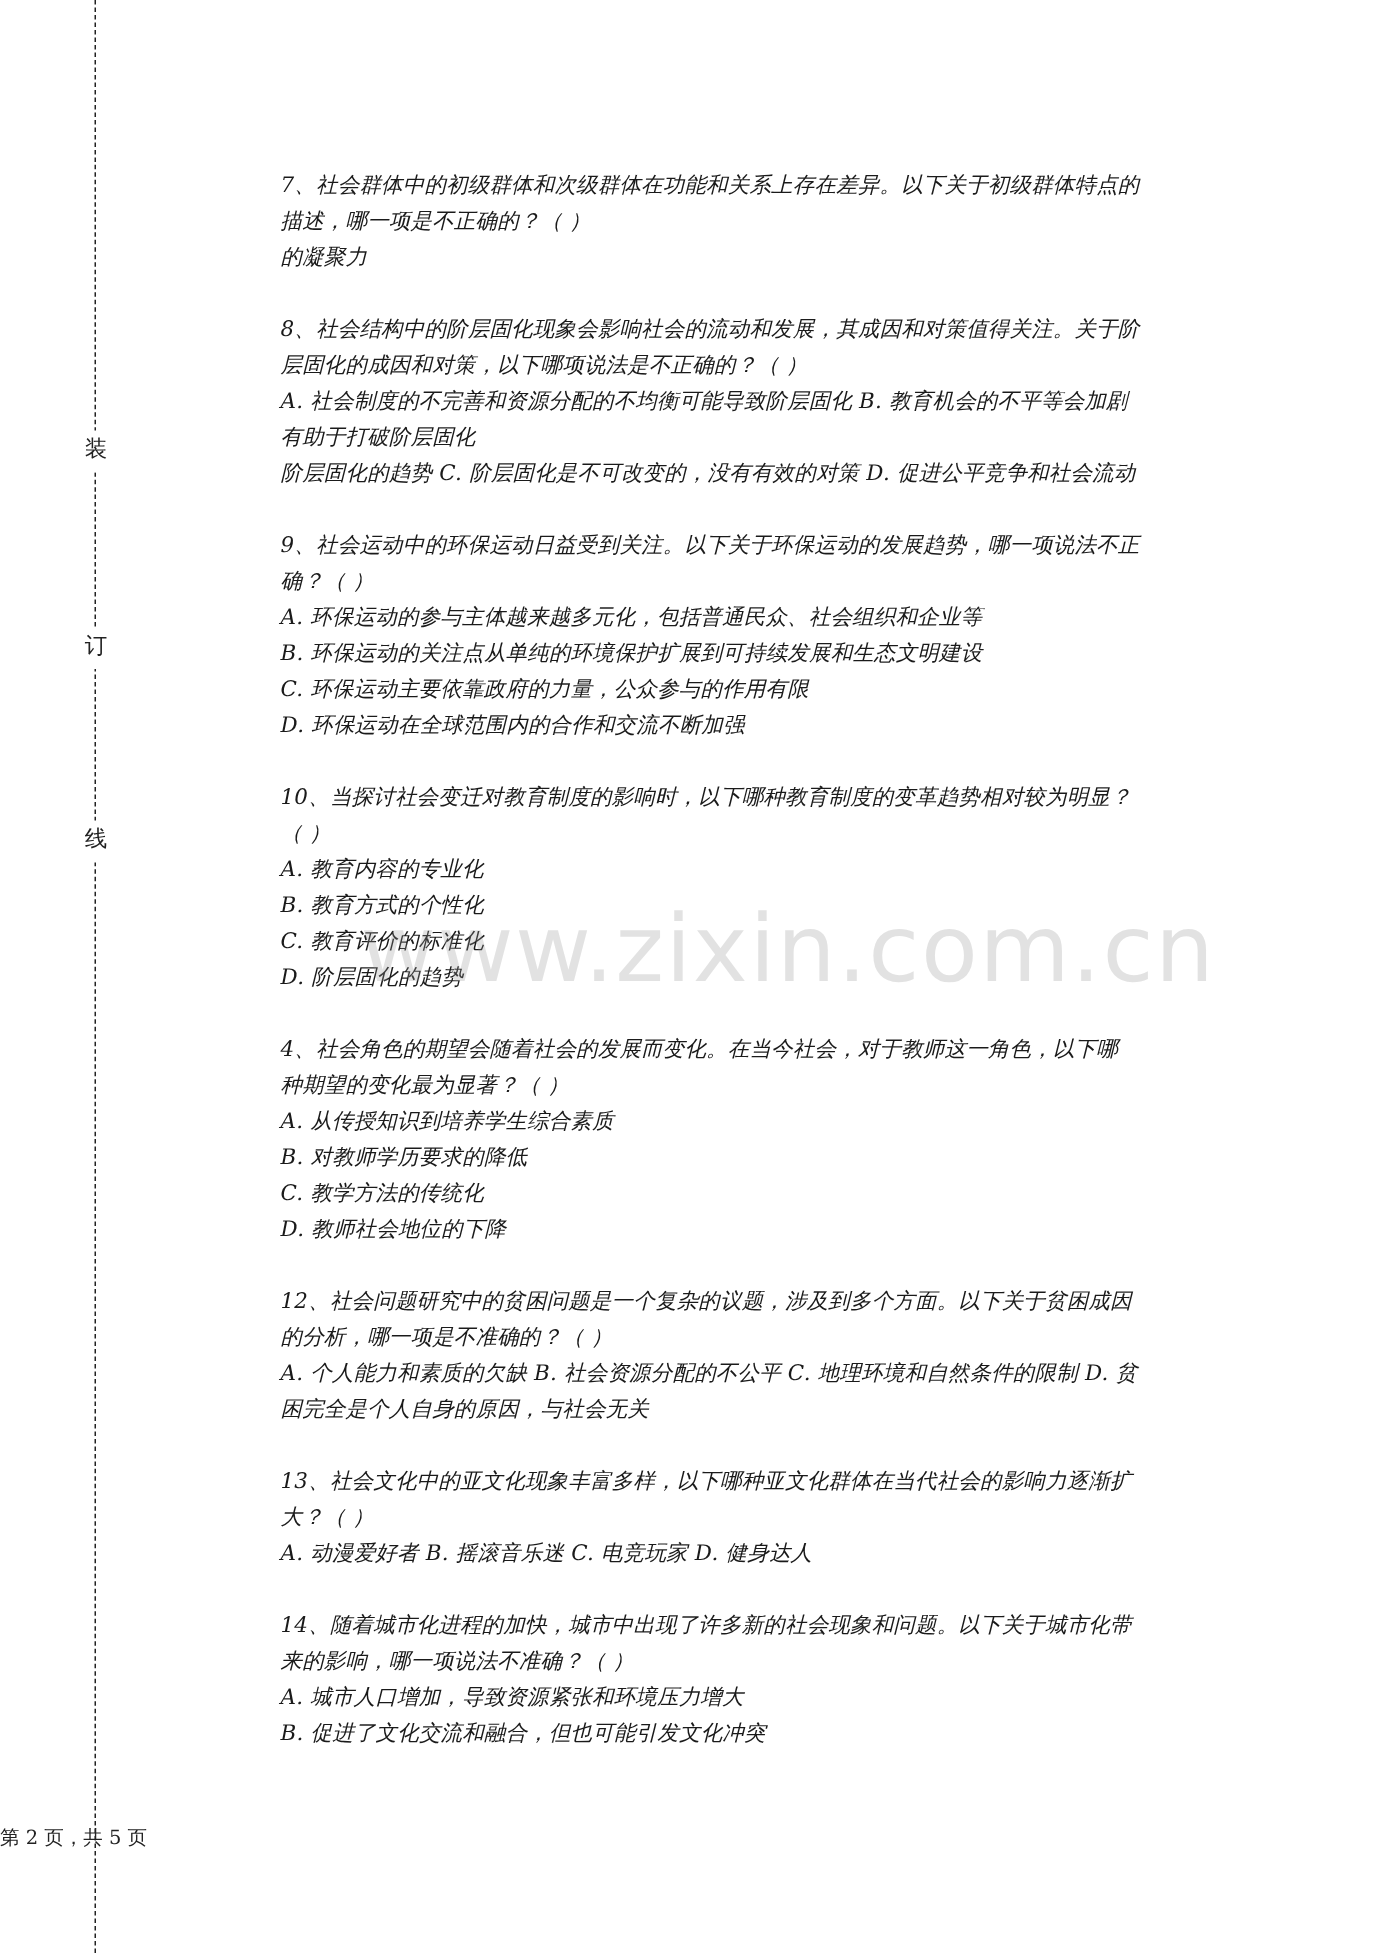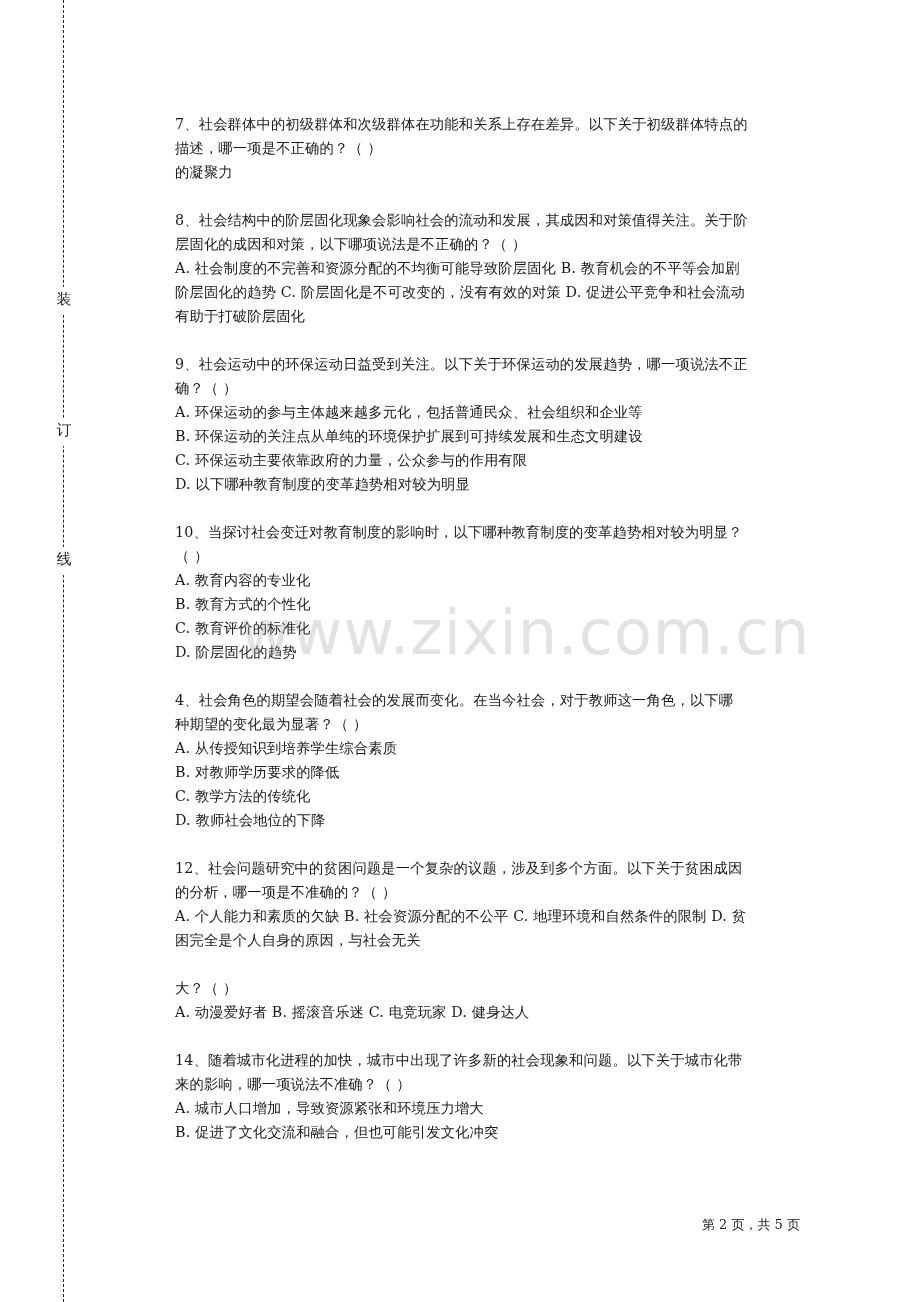--- a/index.html
+++ b/index.html
@@ -3,23 +3,23 @@
 <meta charset="utf-8">
 <style>
   html, body { margin: 0; padding: 0; background: #ffffff; }
   body { width: 920px; height: 1302px; position: relative; overflow: hidden;
          font-family: "DejaVu Serif", "Liberation Serif", serif; color: #1a1a1a; }
   .binding-line { position: absolute; left: 63px; top: 0; height: 1302px; width: 0;
                   border-left: 1.5px dashed #222; }
   .binding-mask { position: absolute; left: 52px; width: 24px; height: 28px; background: #fff; }
   .binding-char { position: absolute; left: 54px; width: 20px; font-size: 15px; text-align: center; color: #222; }
   .content { position: absolute; left: 175px; top: 112px; width: 642px; }
-  .q { margin: 0 0 24px 0; }
+  .q { margin: 0 0 24px 12px; font-style: italic; }
   .q p { margin: 0; font-size: 14.3px; line-height: 24px; letter-spacing: 0.15px; }
-  .footer { position: absolute; top: 1216px; left: 0; width: 800px; text-align: right; font-size: 13px; color: #222; }
+  .footer { position: absolute; top: 1216px; left: 0; width: 800px; text-align: left; font-size: 13px; color: #222; }
   .watermark { position: absolute; left: 240px; top: 596px; font-family: "DejaVu Sans", "Liberation Sans", sans-serif;
                font-size: 62px; color: rgba(150,150,150,0.28); letter-spacing: 1px; pointer-events: none; white-space: nowrap; }
 </style>
 </head>
 <body>
 
 <div class="binding-line"></div>
 <div class="binding-mask" style="top:287px;"></div>
 <div class="binding-char" style="top:290px;">装</div>
 <div class="binding-mask" style="top:418px;"></div>
@@ -30,30 +30,30 @@
 <div class="content">
   <div class="q">
     <p>7、社会群体中的初级群体和次级群体在功能和关系上存在差异。以下关于初级群体特点的</p>
     <p>描述，哪一项是不正确的？（  ）</p>
     <p>的凝聚力</p>
   </div>
   <div class="q">
     <p>8、社会结构中的阶层固化现象会影响社会的流动和发展，其成因和对策值得关注。关于阶</p>
     <p>层固化的成因和对策，以下哪项说法是不正确的？（  ）</p>
     <p>A. 社会制度的不完善和资源分配的不均衡可能导致阶层固化 B. 教育机会的不平等会加剧</p>
+    <p>有助于打破阶层固化</p>
     <p>阶层固化的趋势 C. 阶层固化是不可改变的，没有有效的对策 D. 促进公平竞争和社会流动</p>
-    <p>有助于打破阶层固化</p>
   </div>
   <div class="q">
     <p>9、社会运动中的环保运动日益受到关注。以下关于环保运动的发展趋势，哪一项说法不正</p>
     <p>确？（  ）</p>
     <p>A. 环保运动的参与主体越来越多元化，包括普通民众、社会组织和企业等</p>
     <p>B. 环保运动的关注点从单纯的环境保护扩展到可持续发展和生态文明建设</p>
     <p>C. 环保运动主要依靠政府的力量，公众参与的作用有限</p>
-    <p>D. 以下哪种教育制度的变革趋势相对较为明显</p>
+    <p>D. 环保运动在全球范围内的合作和交流不断加强</p>
   </div>
   <div class="q">
     <p>10、当探讨社会变迁对教育制度的影响时，以下哪种教育制度的变革趋势相对较为明显？</p>
     <p>（  ）</p>
     <p>A. 教育内容的专业化</p>
     <p>B. 教育方式的个性化</p>
     <p>C. 教育评价的标准化</p>
     <p>D. 阶层固化的趋势</p>
   </div>
   <div class="q">
@@ -64,20 +64,21 @@
     <p>C. 教学方法的传统化</p>
     <p>D. 教师社会地位的下降</p>
   </div>
   <div class="q">
     <p>12、社会问题研究中的贫困问题是一个复杂的议题，涉及到多个方面。以下关于贫困成因</p>
     <p>的分析，哪一项是不准确的？（  ）</p>
     <p>A. 个人能力和素质的欠缺 B. 社会资源分配的不公平 C. 地理环境和自然条件的限制 D. 贫</p>
     <p>困完全是个人自身的原因，与社会无关</p>
   </div>
   <div class="q">
+    <p>13、社会文化中的亚文化现象丰富多样，以下哪种亚文化群体在当代社会的影响力逐渐扩</p>
     <p>大？（  ）</p>
     <p>A. 动漫爱好者 B. 摇滚音乐迷 C. 电竞玩家 D. 健身达人</p>
   </div>
   <div class="q">
     <p>14、随着城市化进程的加快，城市中出现了许多新的社会现象和问题。以下关于城市化带</p>
     <p>来的影响，哪一项说法不准确？（  ）</p>
     <p>A. 城市人口增加，导致资源紧张和环境压力增大</p>
     <p>B. 促进了文化交流和融合，但也可能引发文化冲突</p>
   </div>
 </div>

